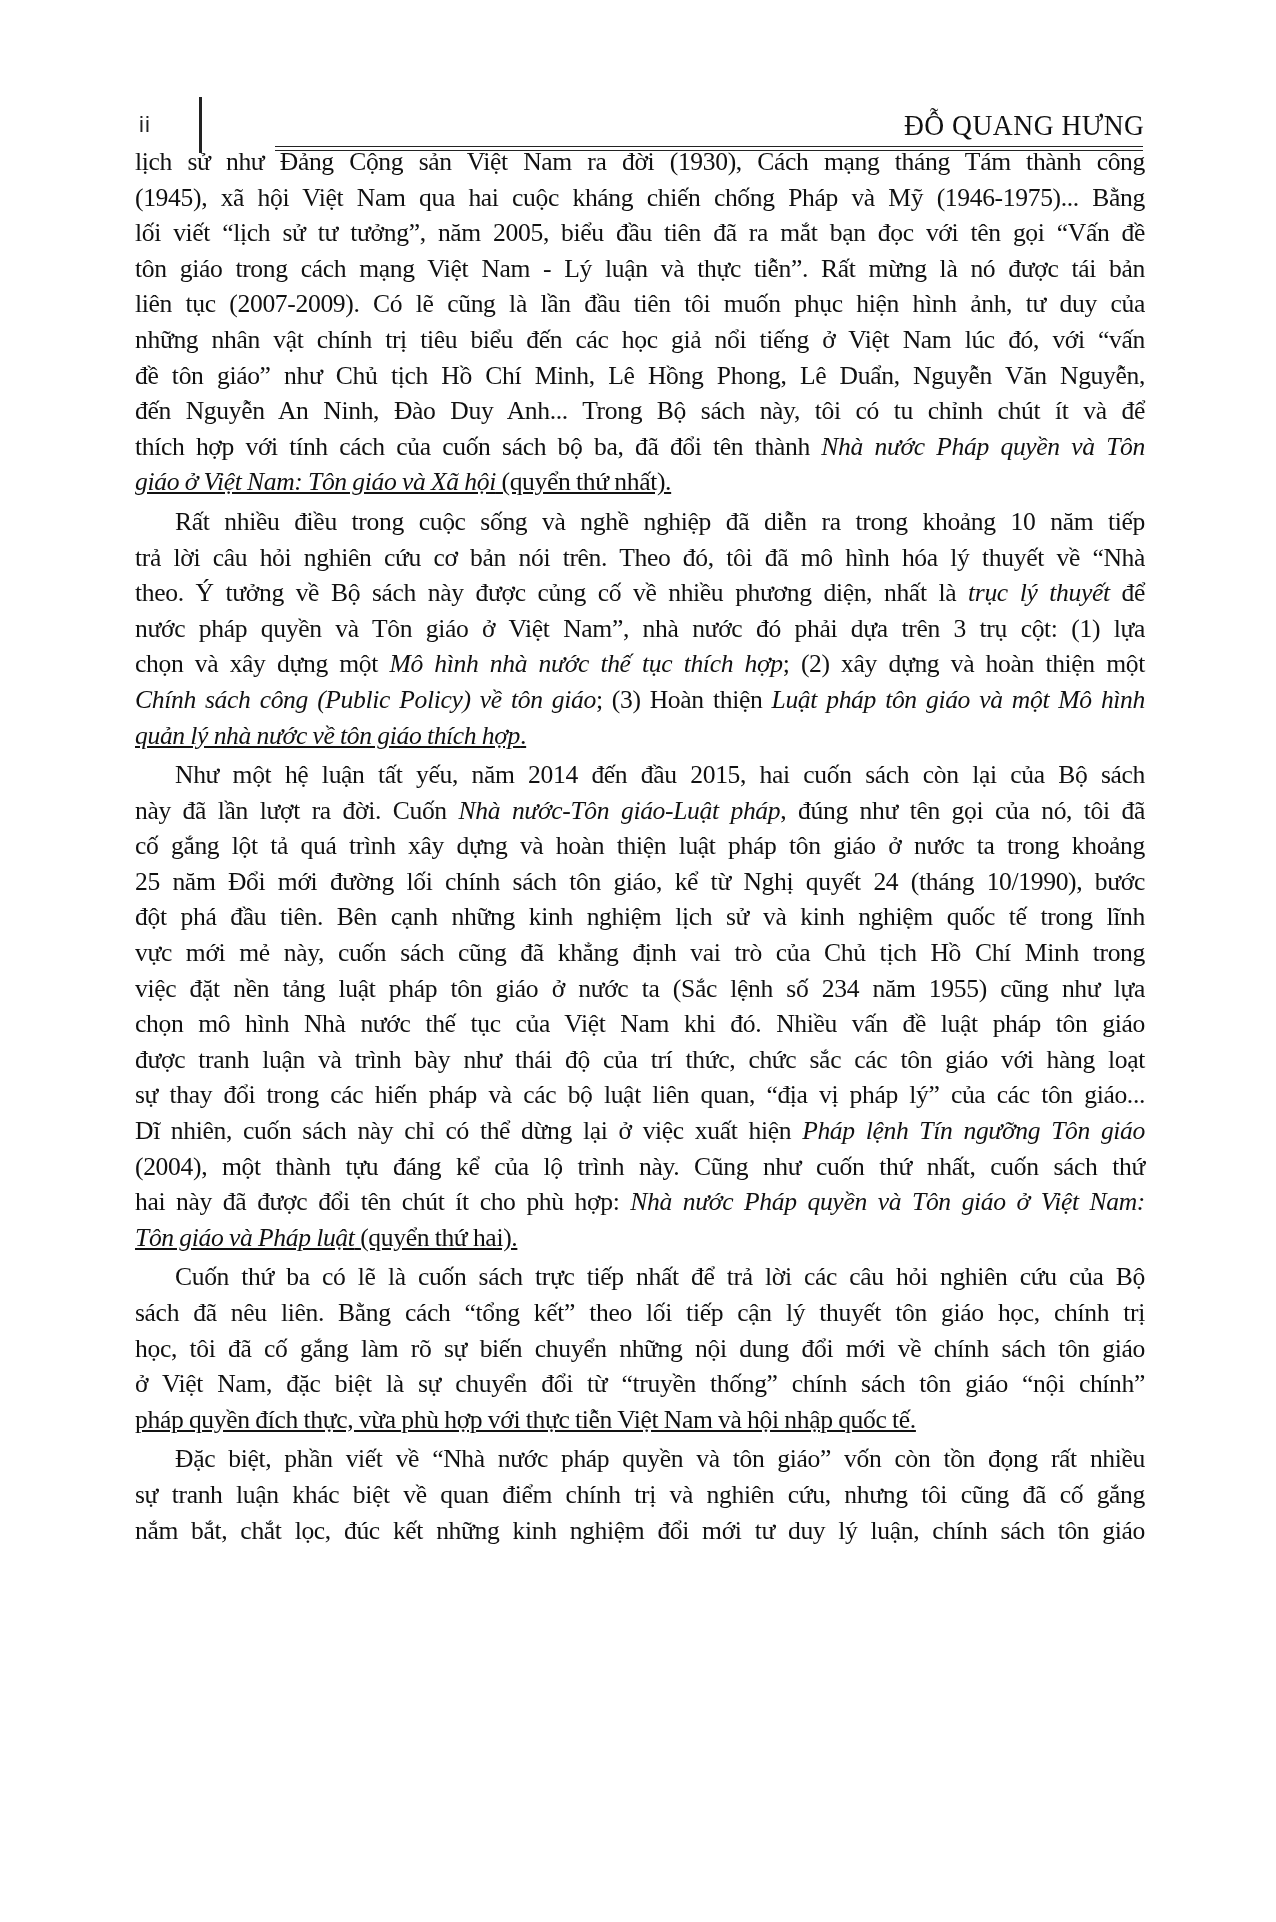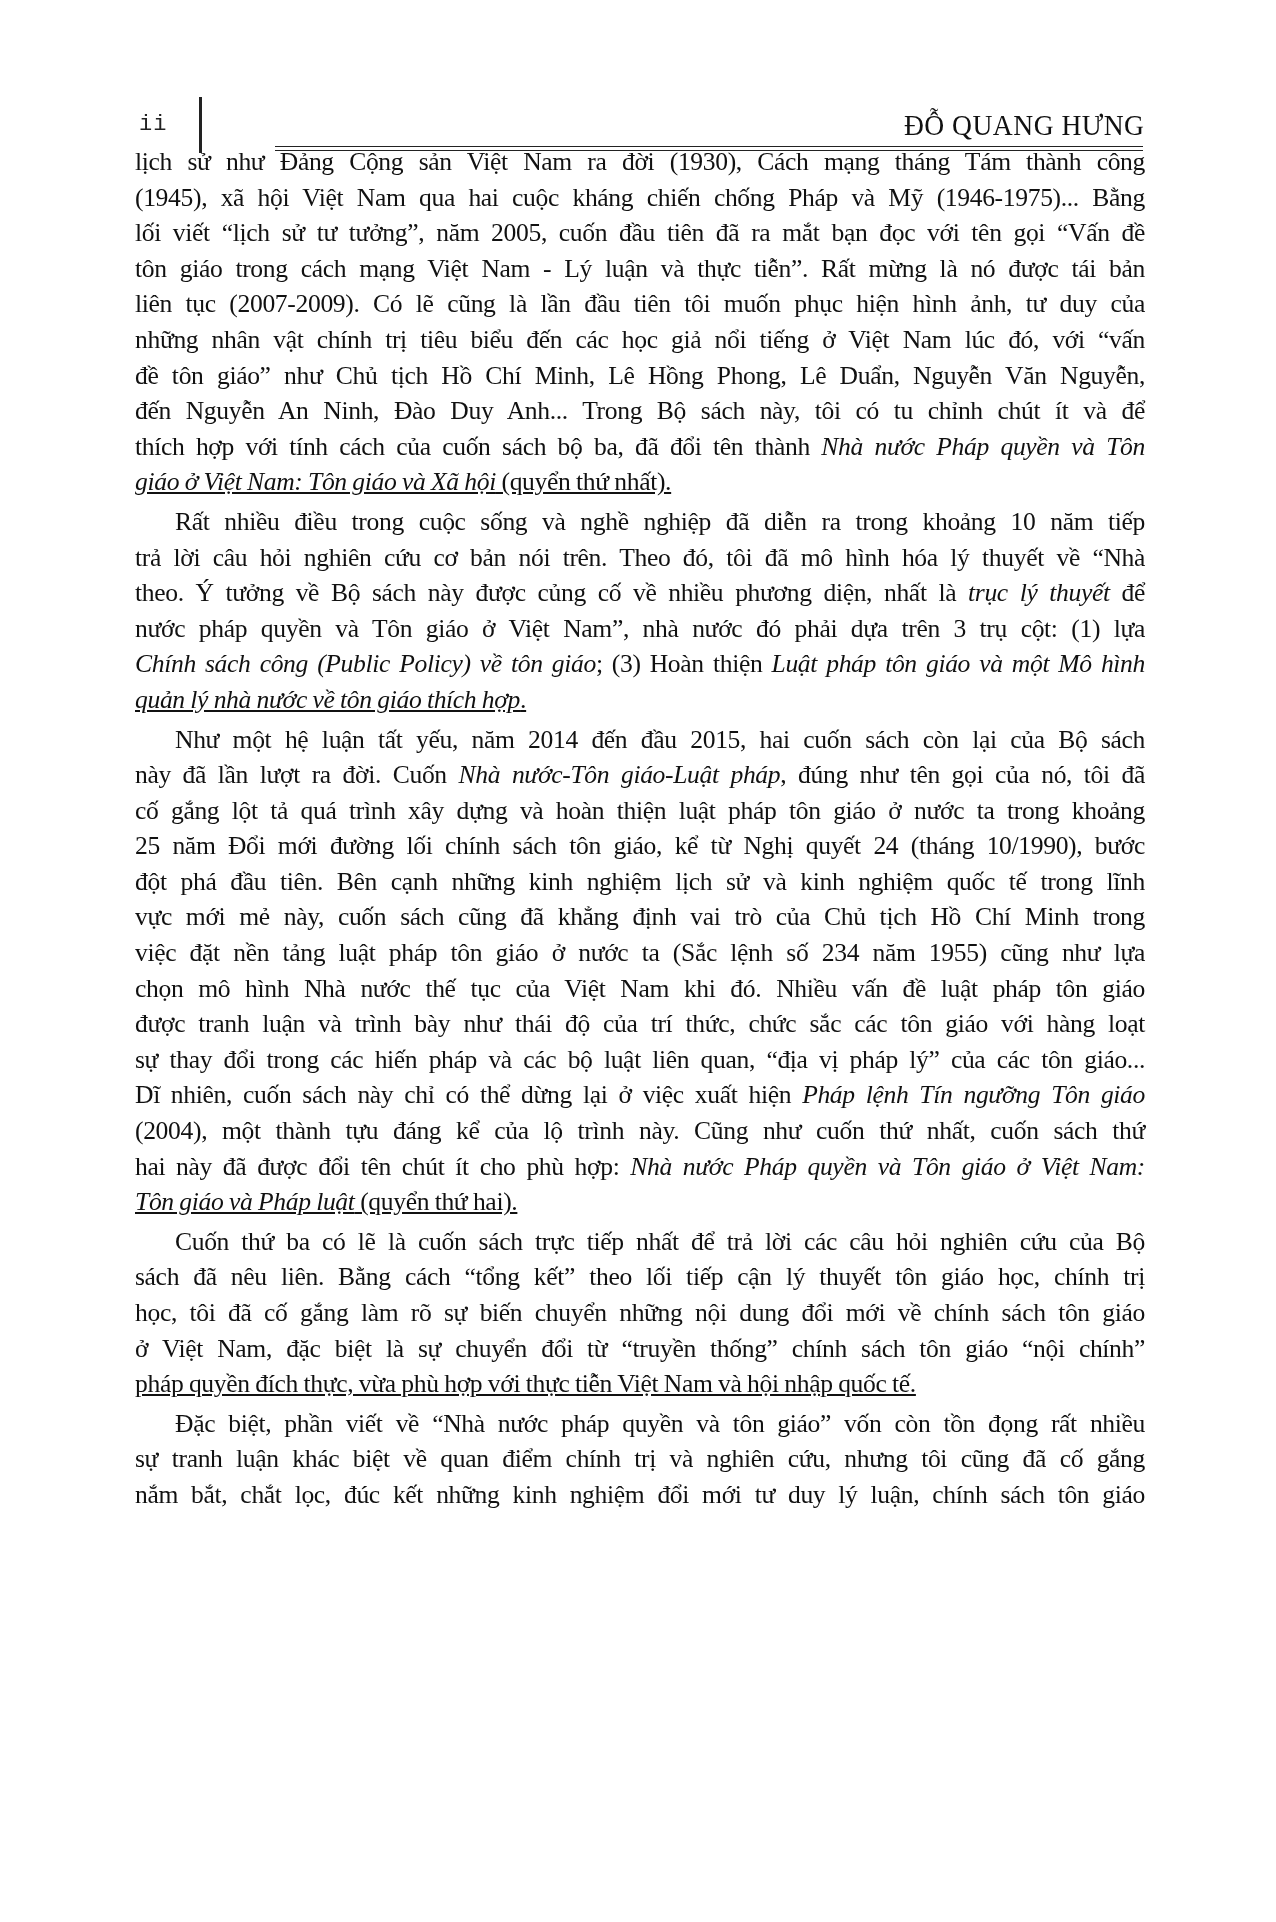--- a/index.html
+++ b/index.html
@@ -1,19 +1,19 @@
 <!DOCTYPE html>
 <html><head>
 <meta charset="utf-8">
 <style>
   html, body { margin: 0; padding: 0; background: #ffffff; }
   body { width: 1276px; height: 1922px; position: relative; overflow: hidden;
          font-family: "Liberation Serif", "DejaVu Serif", serif; color: #111; }
   .page-number { position: absolute; left: 139px; top: 112px; font-size: 22px;
-                 font-family: Liberation Mono, monospace; color: #222; letter-spacing: 1px; }
+                 font-family: Liberation Sans, sans-serif; color: #222; letter-spacing: 1px; }
   .header-bar { position: absolute; left: 199px; top: 97px; width: 3px; height: 56px;
                 background: #222; }
   .running-head { position: absolute; right: 132px; top: 108px; font-size: 30px;
                   letter-spacing: 0.5px; color: #111; transform: scaleX(0.92); transform-origin: right center; }
   .header-rule { position: absolute; left: 275px; width: 868px; top: 146px; height: 5px;
                  border-top: 1.5px solid #222; border-bottom: 1.5px solid #222; box-sizing: border-box; }
   .body-text { position: absolute; left: 135px; top: 144px; width: 1010px; }
   .para { margin: 0 0 4px 0; }
   .line { display: block; font-size: 25.6px; line-height: 35.6px; height: 35.6px;
           white-space: nowrap; text-align: justify; text-align-last: justify;
@@ -29,34 +29,35 @@
   <span class="page-number">ii</span>
   <div class="header-bar"></div>
   <span class="running-head">ĐỖ QUANG HƯNG</span>
   <div class="header-rule"></div>
 </div>
 
 <div class="body-text" id="body-text">
     <div class="para">
       <span class="line"><span>lịch sử như Đảng Cộng sản Việt Nam ra đời (1930), Cách mạng tháng Tám thành công</span></span>
       <span class="line"><span>(1945), xã hội Việt Nam qua hai cuộc kháng chiến chống Pháp và Mỹ (1946-1975)... Bằng</span></span>
-      <span class="line"><span>lối viết “lịch sử tư tưởng”, năm 2005, cuốn đầu tiên đã ra mắt bạn đọc với tên gọi “Vấn đề</span></span>
+      <span class="line"><span>lối viết “lịch sử tư tưởng”, năm 2005, biểu đầu tiên đã ra mắt bạn đọc với tên gọi “Vấn đề</span></span>
       <span class="line"><span>tôn giáo trong cách mạng Việt Nam - Lý luận và thực tiễn”. Rất mừng là nó được tái bản</span></span>
       <span class="line"><span>liên tục (2007-2009). Có lẽ cũng là lần đầu tiên tôi muốn phục hiện hình ảnh, tư duy của</span></span>
       <span class="line"><span>những nhân vật chính trị tiêu biểu đến các học giả nổi tiếng ở Việt Nam lúc đó, với “vấn</span></span>
       <span class="line"><span>đề tôn giáo” như Chủ tịch Hồ Chí Minh, Lê Hồng Phong, Lê Duẩn, Nguyễn Văn Nguyễn,</span></span>
       <span class="line"><span>đến Nguyễn An Ninh, Đào Duy Anh... Trong Bộ sách này, tôi có tu chỉnh chút ít và để</span></span>
       <span class="line"><span>thích hợp với tính cách của cuốn sách bộ ba, đã đổi tên thành </span><i>Nhà nước Pháp quyền và Tôn</i></span>
       <span class="line last"><i>giáo ở Việt Nam: Tôn giáo và Xã hội</i><span> (quyển thứ nhất).</span></span>
     </div>
     <div class="para">
       <span class="line indent"><span>Rất nhiều điều trong cuộc sống và nghề nghiệp đã diễn ra trong khoảng 10 năm tiếp</span></span>
       <span class="line"><span>trả lời câu hỏi nghiên cứu cơ bản nói trên. Theo đó, tôi đã mô hình hóa lý thuyết về “Nhà</span></span>
       <span class="line"><span>theo. Ý tưởng về Bộ sách này được củng cố về nhiều phương diện, nhất là </span><i>trục lý thuyết</i><span> để</span></span>
       <span class="line"><span>nước pháp quyền và Tôn giáo ở Việt Nam”, nhà nước đó phải dựa trên 3 trụ cột: (1) lựa</span></span>
+      <span class="line"><span>chọn và xây dựng một </span><i>Mô hình nhà nước thế tục thích hợp</i><span>; (2) xây dựng và hoàn thiện một</span></span>
       <span class="line"><i>Chính sách công (Public Policy) về tôn giáo</i><span>; (3) Hoàn thiện </span><i>Luật pháp tôn giáo và một Mô hình</i></span>
       <span class="line last"><i>quản lý nhà nước về tôn giáo thích hợp</i><span>.</span></span>
     </div>
     <div class="para">
       <span class="line indent"><span>Như một hệ luận tất yếu, năm 2014 đến đầu 2015, hai cuốn sách còn lại của Bộ sách</span></span>
       <span class="line"><span>này đã lần lượt ra đời. Cuốn </span><i>Nhà nước-Tôn giáo-Luật pháp</i><span>, đúng như tên gọi của nó, tôi đã</span></span>
       <span class="line"><span>cố gắng lột tả quá trình xây dựng và hoàn thiện luật pháp tôn giáo ở nước ta trong khoảng</span></span>
       <span class="line"><span>25 năm Đổi mới đường lối chính sách tôn giáo, kể từ Nghị quyết 24 (tháng 10/1990), bước</span></span>
       <span class="line"><span>đột phá đầu tiên. Bên cạnh những kinh nghiệm lịch sử và kinh nghiệm quốc tế trong lĩnh</span></span>
       <span class="line"><span>vực mới mẻ này, cuốn sách cũng đã khẳng định vai trò của Chủ tịch Hồ Chí Minh trong</span></span>

